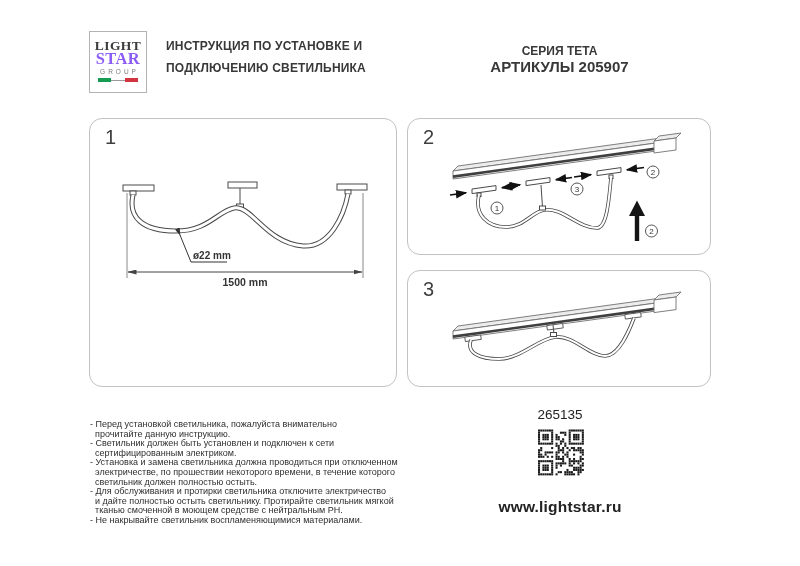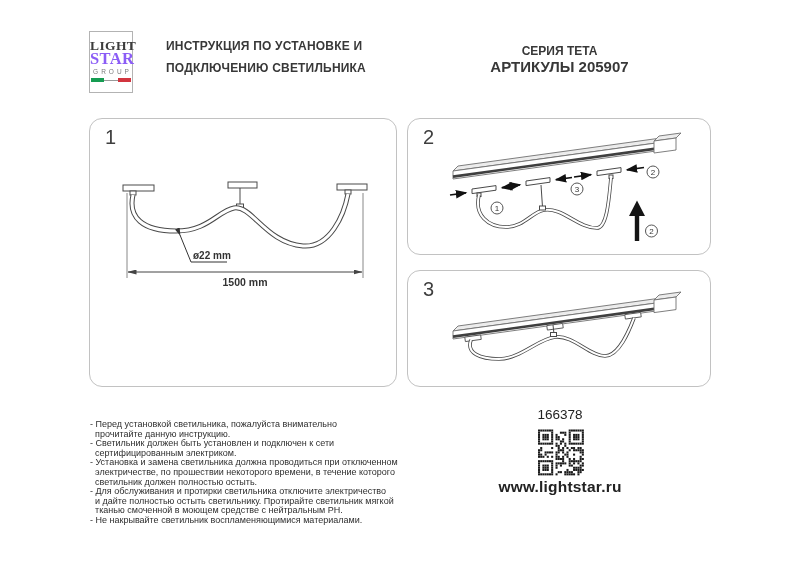--- a/index.html
+++ b/index.html
@@ -1,21 +1,21 @@
 <!DOCTYPE html>
 <html><head>
 <meta charset="utf-8">
 <style>
   * { margin:0; padding:0; box-sizing:border-box; }
   html,body { width:800px; height:566px; background:#fff; overflow:hidden;
     font-family:"Liberation Sans", sans-serif; color:#3a3a3a; }
   .abs { position:absolute; }
 
   
-  .logo-box { left:89px; top:31px; width:44px; height:62px;
+  .logo-box { left:89px; top:31px; width:58px; height:62px;
     border:1px solid #b3b3b3; text-align:center; background:#fff; }
   .logo-light { font-family:"Liberation Serif", serif; font-weight:bold;
     font-size:13.5px; line-height:12px; margin-top:8px; color:#3c3c3c; letter-spacing:.4px; }
   .logo-star { font-family:"Liberation Serif", serif; font-weight:bold;
     font-size:16.5px; line-height:14px; color:#8b5cf6; letter-spacing:.4px; }
   .logo-group { font-size:6.5px; letter-spacing:3px; color:#7c7c7c; margin-top:2px; text-indent:3px; }
   .logo-flag { width:40px; height:4px; margin:3px auto 0; display:flex; align-items:center; }
   .flag-green { width:13px; height:4px; }
   .flag-mid   { flex:1; height:1px; background:#9a9a9a; }
   .flag-red   { width:13px; height:4px; }
@@ -37,21 +37,21 @@
     font-size:8.3px; line-height:9.3px; white-space:pre-line; color:#333; }
 
   svg text { font-family:"Liberation Sans", sans-serif; fill:#333; }
 
   
   .safety-text { left:90px; top:408px; width:335px; font-size:9px;
     line-height:9.6px; white-space:pre-wrap; color:#2e2e2e;margin-top:12px; }
   .article-number { left:460px; top:407px; width:200px; text-align:center;
     font-size:13.5px; color:#222; }
   .qr-box { left:538px; top:429px; width:46px; height:47px; }
-  .website-url { left:450px; top:478px; width:220px; text-align:center;
+  .website-url { left:450px; top:498px; width:220px; text-align:center;
     font-size:15.5px; font-weight:bold; color:#222; letter-spacing:.2px; }
 </style>
 </head>
 <body>
 
 <div>
 
   <div class="abs logo-box">
     <div class="logo-light">LIGHT</div>
     <div class="logo-star">STAR</div>
@@ -222,21 +222,21 @@
 - Светильник должен быть установлен и подключен к сети
   сертифицированным электриком.
 - Установка и замена светильника должна проводиться при отключенном
   электричестве, по прошествии некоторого времени, в течение которого
   светильник должен полностью остыть.
 - Для обслуживания и протирки светильника отключите электричество
   и дайте полностью остыть светильнику. Протирайте светильник мягкой
   тканью смоченной в моющем средстве с нейтральным PH.
 - Не накрывайте светильник воспламеняющимися материалами.</div>
 
-  <div class="abs article-number">166378</div>
+  <div class="abs article-number">265135</div>
 
   <svg class="abs qr-box" viewBox="0 0 46.2 46.2">
       <rect x="0.00" y="0.00" width="2.06" height="2.06" fill="#1a1a1a"></rect>
       <rect x="2.20" y="0.00" width="2.06" height="2.06" fill="#1a1a1a"></rect>
       <rect x="4.40" y="0.00" width="2.06" height="2.06" fill="#1a1a1a"></rect>
       <rect x="6.60" y="0.00" width="2.06" height="2.06" fill="#1a1a1a"></rect>
       <rect x="8.80" y="0.00" width="2.06" height="2.06" fill="#1a1a1a"></rect>
       <rect x="11.00" y="0.00" width="2.06" height="2.06" fill="#1a1a1a"></rect>
       <rect x="13.20" y="0.00" width="2.06" height="2.06" fill="#1a1a1a"></rect>
       <rect x="0.00" y="2.20" width="2.06" height="2.06" fill="#1a1a1a"></rect>

